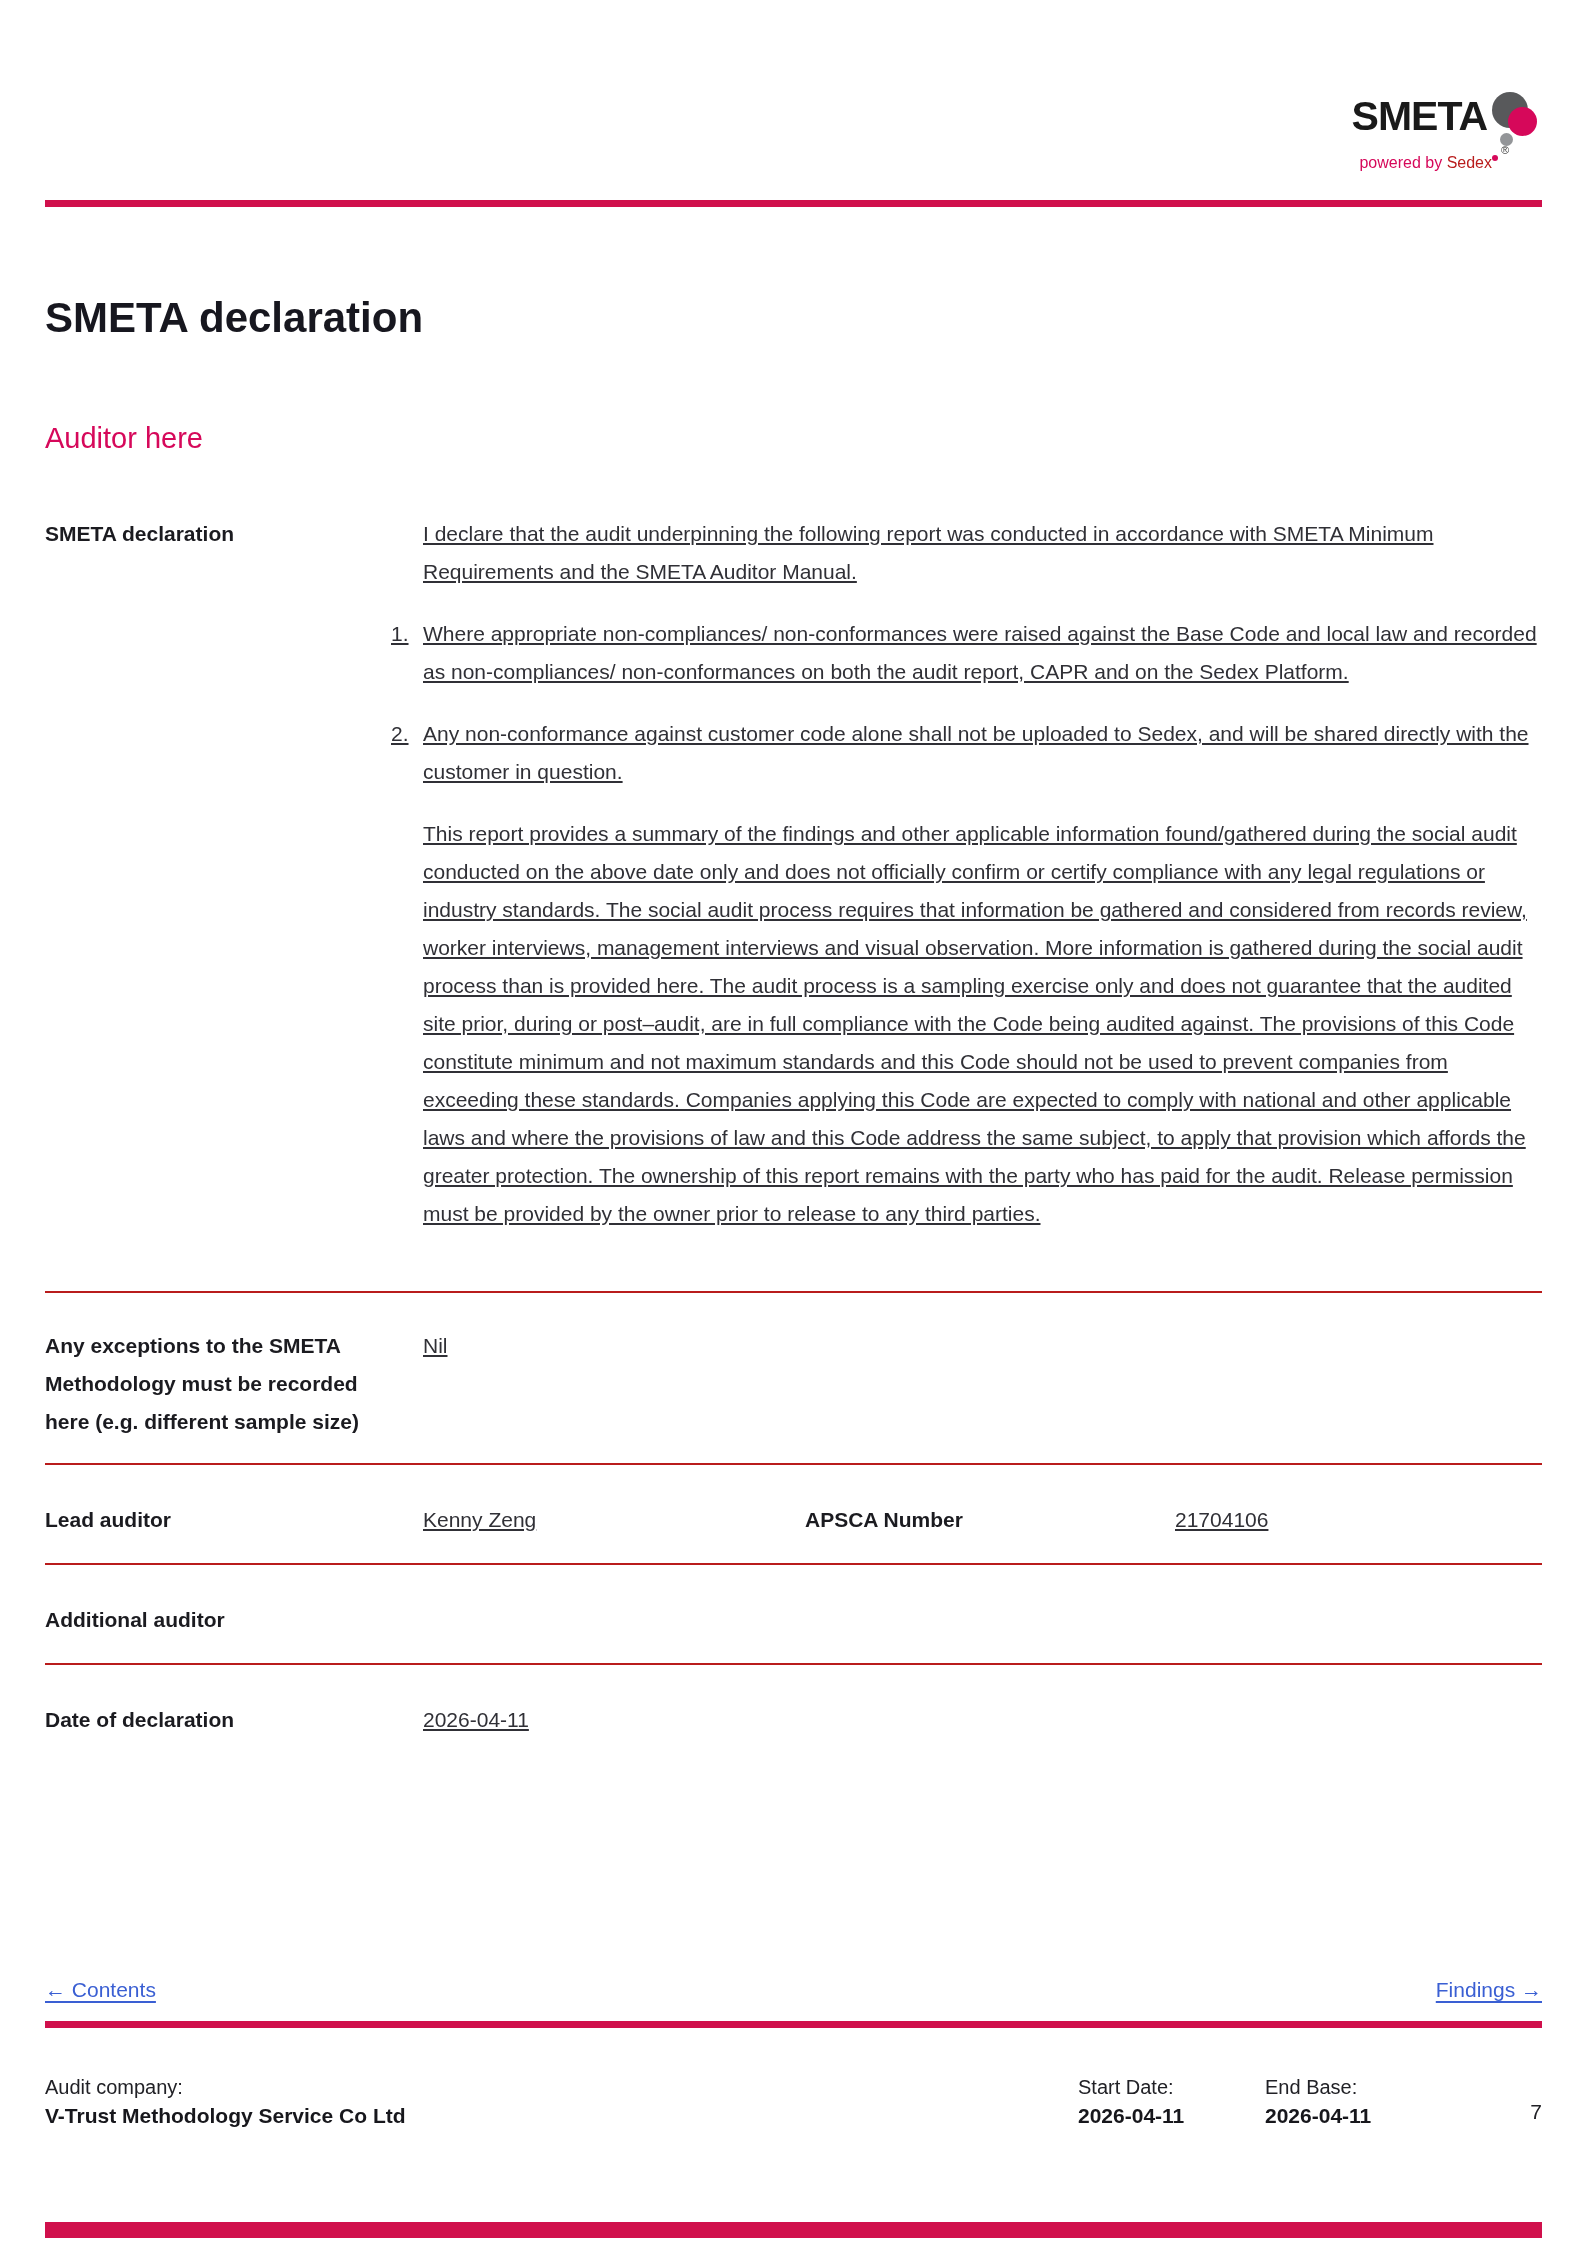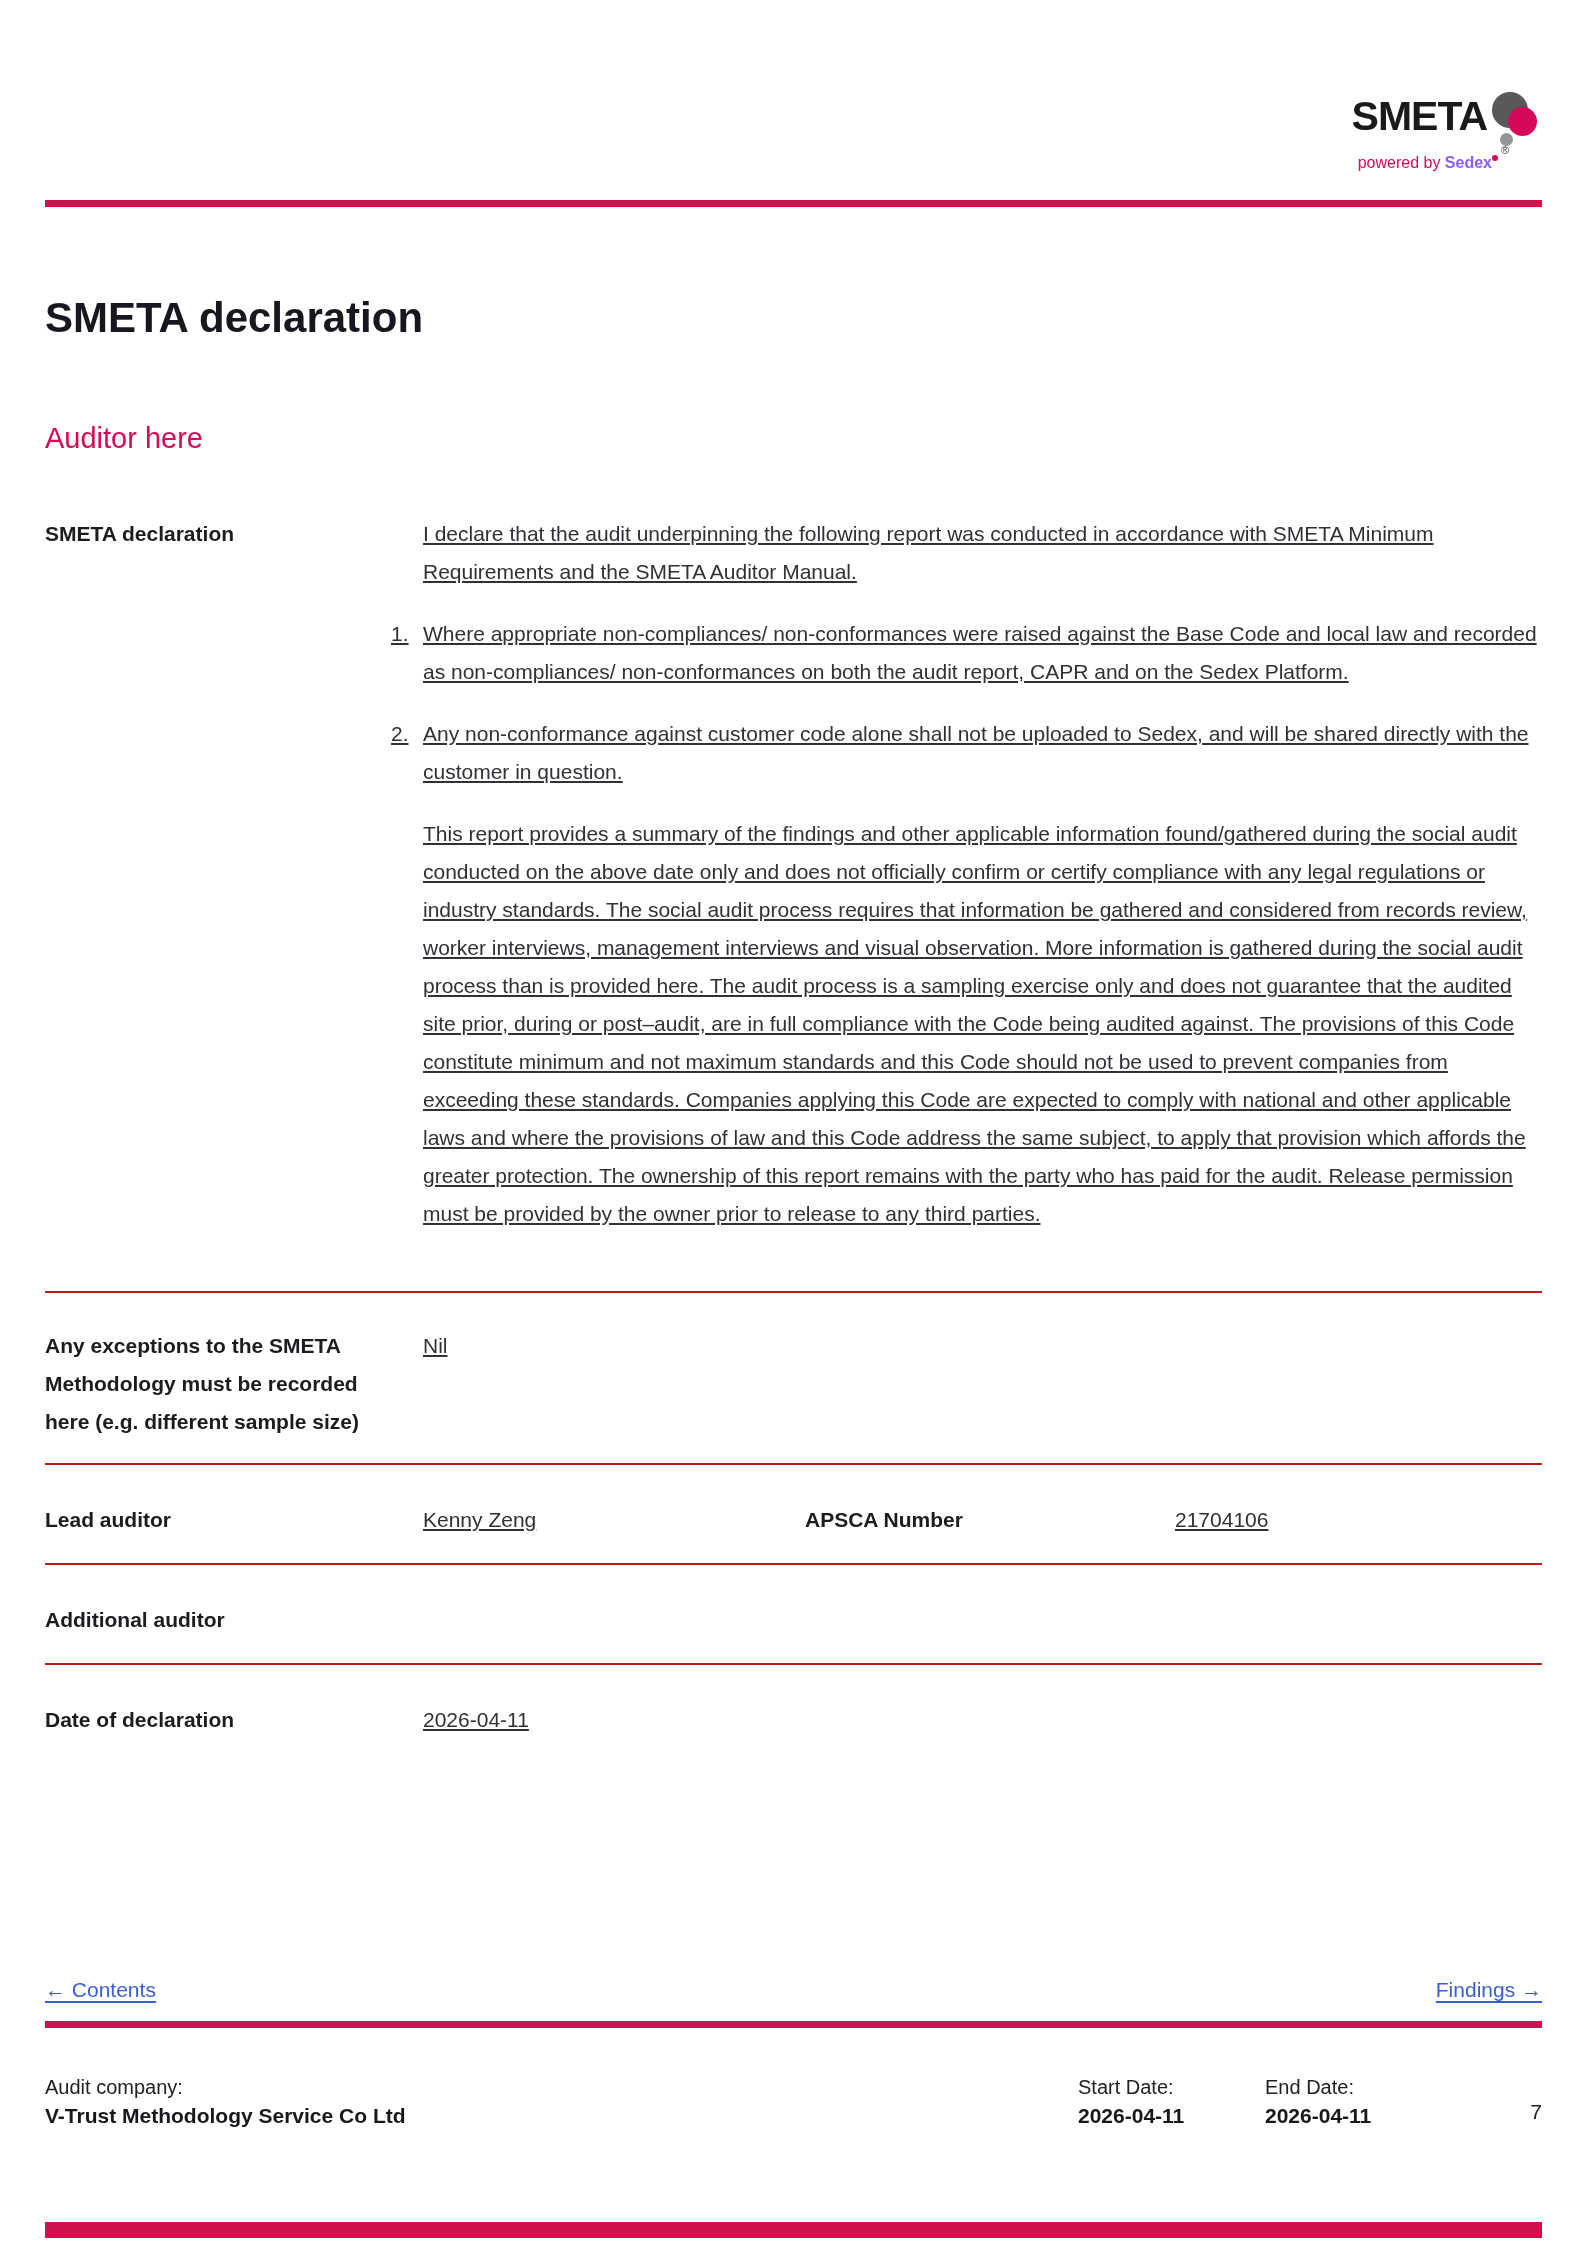--- a/index.html
+++ b/index.html
@@ -20,21 +20,21 @@
     line-height:48px;
   }
   .logo-dots { position:relative; width:50px; height:62px; margin-left:5px; }
   .dot { position:absolute; border-radius:50%; }
   .dot-big   { left:0;  top:2;  width:36px; height:36px; background:#58595b; }
   .dot-pink  { left:16px; top:15px; width:29px; height:29px; background:#d6085a; z-index:2; }
   .dot-small { left:8px;  top:41px; width:13px; height:13px; background:#939598; }
   .reg-mark  { position:absolute; left:9px; top:52px; font-size:11px; color:#3a3a3a; }
   .powered { margin-top:0px; margin-right:44px; font-size:16px; line-height:18px; }
   .powered .pink { color:#d6085a; }
-  .powered .sedex { color:#8b5cf6; font-weight:700; position:relative; padding-right:6px;}
+  .powered .sedex { color:#b91c1c; font-weight:400; position:relative; padding-right:6px;}
   .sedex-dot { position:absolute; right:0; top:1px; width:6px; height:6px; border-radius:50%; background:#d6085a; }
 
   .rule { height:7px; background:#d0104c; border:none; }
   .rule-top { margin-top:28px; }
 
   
   h1.page-title {
     margin-top:86px; font-size:42px; line-height:50px; font-weight:700;
     color:#17171f; letter-spacing:0;
   }
@@ -166,21 +166,21 @@
     <div class="footer-row">
       <div class="f-left">
         <div class="f-label">Audit company:</div>
         <div class="f-value">V-Trust Methodology Service Co Ltd</div>
       </div>
       <div class="f-start">
         <div class="f-label">Start Date:</div>
         <div class="f-value">2026-04-11</div>
       </div>
       <div class="f-end">
-        <div class="f-label">End Date:</div>
+        <div class="f-label">End Base:</div>
         <div class="f-value">2026-04-11</div>
       </div>
       <div class="f-page">7</div>
     </div>
   </div>
 
   <div class="bottom-bar"></div>
 </div>
 
 </body></html>

